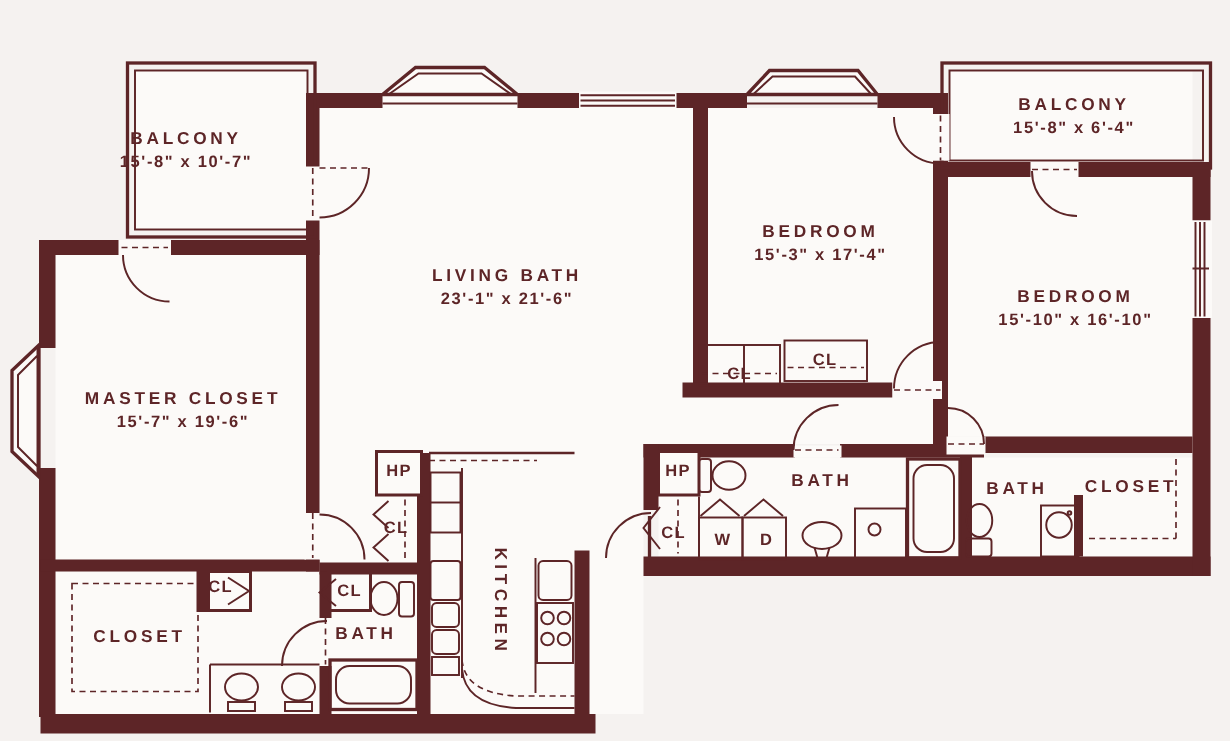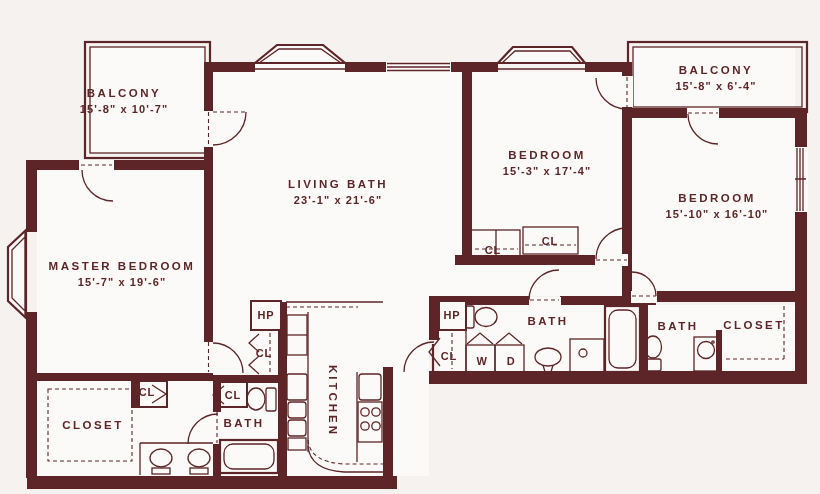--- a/index.html
+++ b/index.html
@@ -277,21 +277,21 @@
 
 <div class="lbl" style="left:338px;top:185px">LIVING BATH</div>
 <div class="lbl dims" style="left:338px;top:200px">23'-1" x 21'-6"</div>
 
 <div class="lbl" style="left:547px;top:156px">BEDROOM</div>
 <div class="lbl dims" style="left:547px;top:171px">15'-3" x 17'-4"</div>
 
 <div class="lbl" style="left:717px;top:199px">BEDROOM</div>
 <div class="lbl dims" style="left:717px;top:214px">15'-10" x 16'-10"</div>
 
-<div class="lbl" style="left:122px;top:267px">MASTER BEDROOM</div>
+<div class="lbl" style="left:122px;top:267px">MASTER CLOSET</div>
 <div class="lbl dims" style="left:122px;top:282px">15'-7" x 19'-6"</div>
 
 <div class="lbl" style="left:93px;top:426px">CLOSET</div>
 <div class="lbl" style="left:244px;top:424px">BATH</div>
 <div class="lbl vert" style="left:332px;top:401px">KITCHEN</div>
 <div class="lbl" style="left:548px;top:322px">BATH</div>
 <div class="lbl" style="left:678px;top:327px">BATH</div>
 <div class="lbl" style="left:754px;top:326px">CLOSET</div>
 
 <div class="lbl sm" style="left:147px;top:392px">CL</div>

